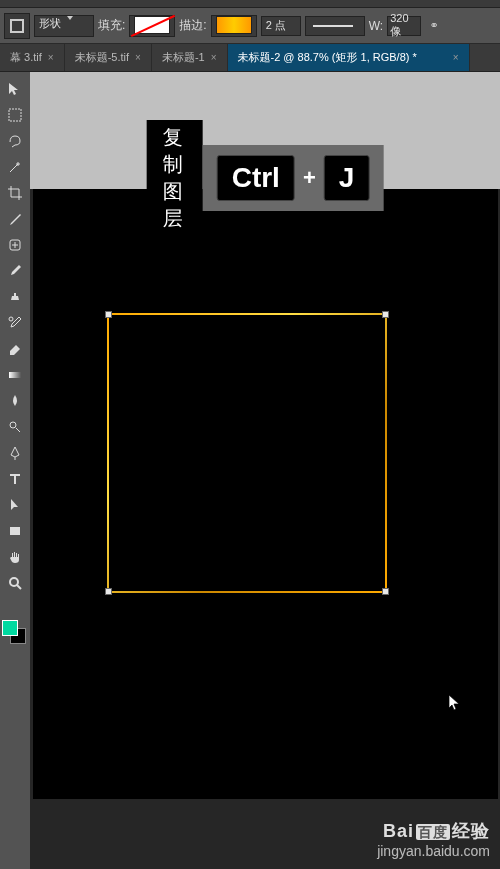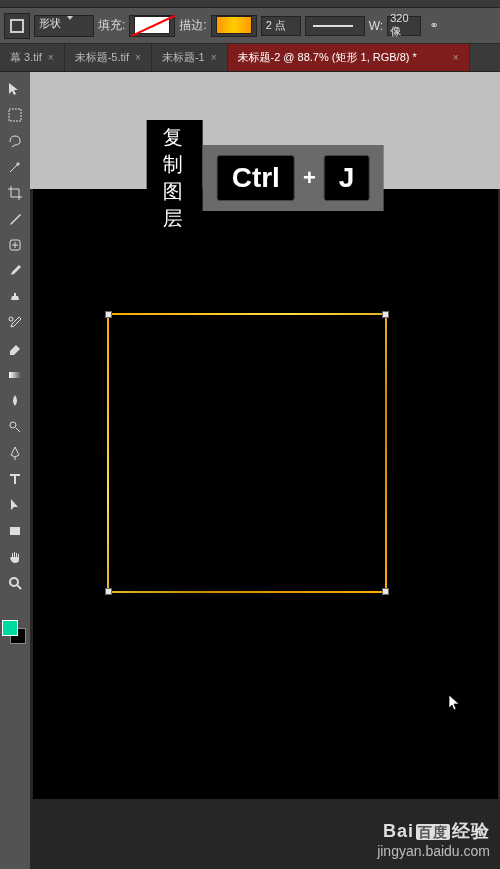--- a/index.html
+++ b/index.html
@@ -110,21 +110,21 @@
       display: flex;
       align-items: center;
       padding: 0 10px;
       font-size: 11px;
       color: #bbb;
       border-right: 1px solid #2a2a2a;
       gap: 6px;
       cursor: pointer;
     }
     .doc-tab.active {
-      background: #7f1d1d;
+      background: #0c4a6e;
       color: #fff;
       gap: 36px;
     }
     .doc-tab .close-x { font-size: 10px; color: #999; }
 
     .main-area {
       position: absolute;
       top: 72px; left: 0; right: 0; bottom: 0;
       display: flex;
     }

